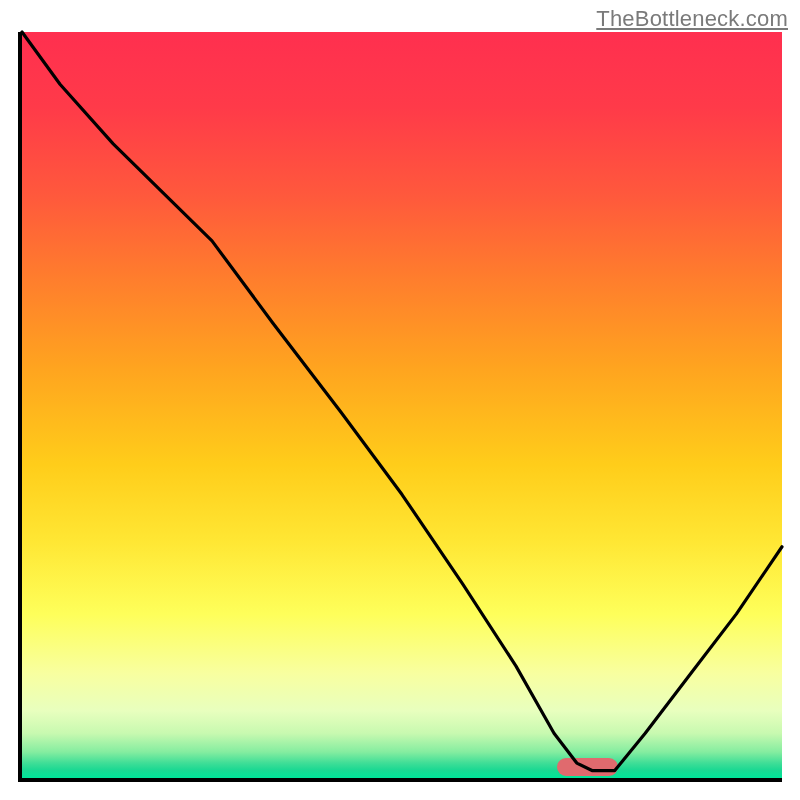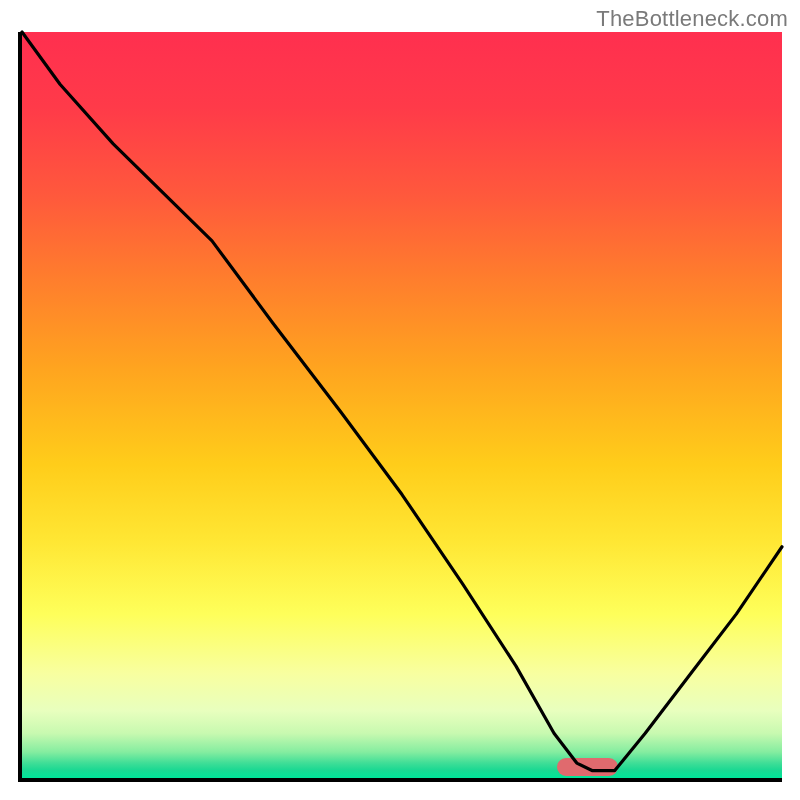--- a/index.html
+++ b/index.html
@@ -12,20 +12,21 @@
     overflow: hidden;
   }
   .watermark {
     position: absolute;
     top: 6px;
     right: 12px;
     color: #7a7a7a;
     font-size: 22px;
     font-weight: 400;
     letter-spacing: 0.2px;
+    text-decoration: underline;
   }
   .plot-area {
     position: absolute;
     left: 18px;
     top: 32px;
     width: 764px;   
     height: 750px;
     border-left: 4px solid #000;
     border-bottom: 4px solid #000;
   }

